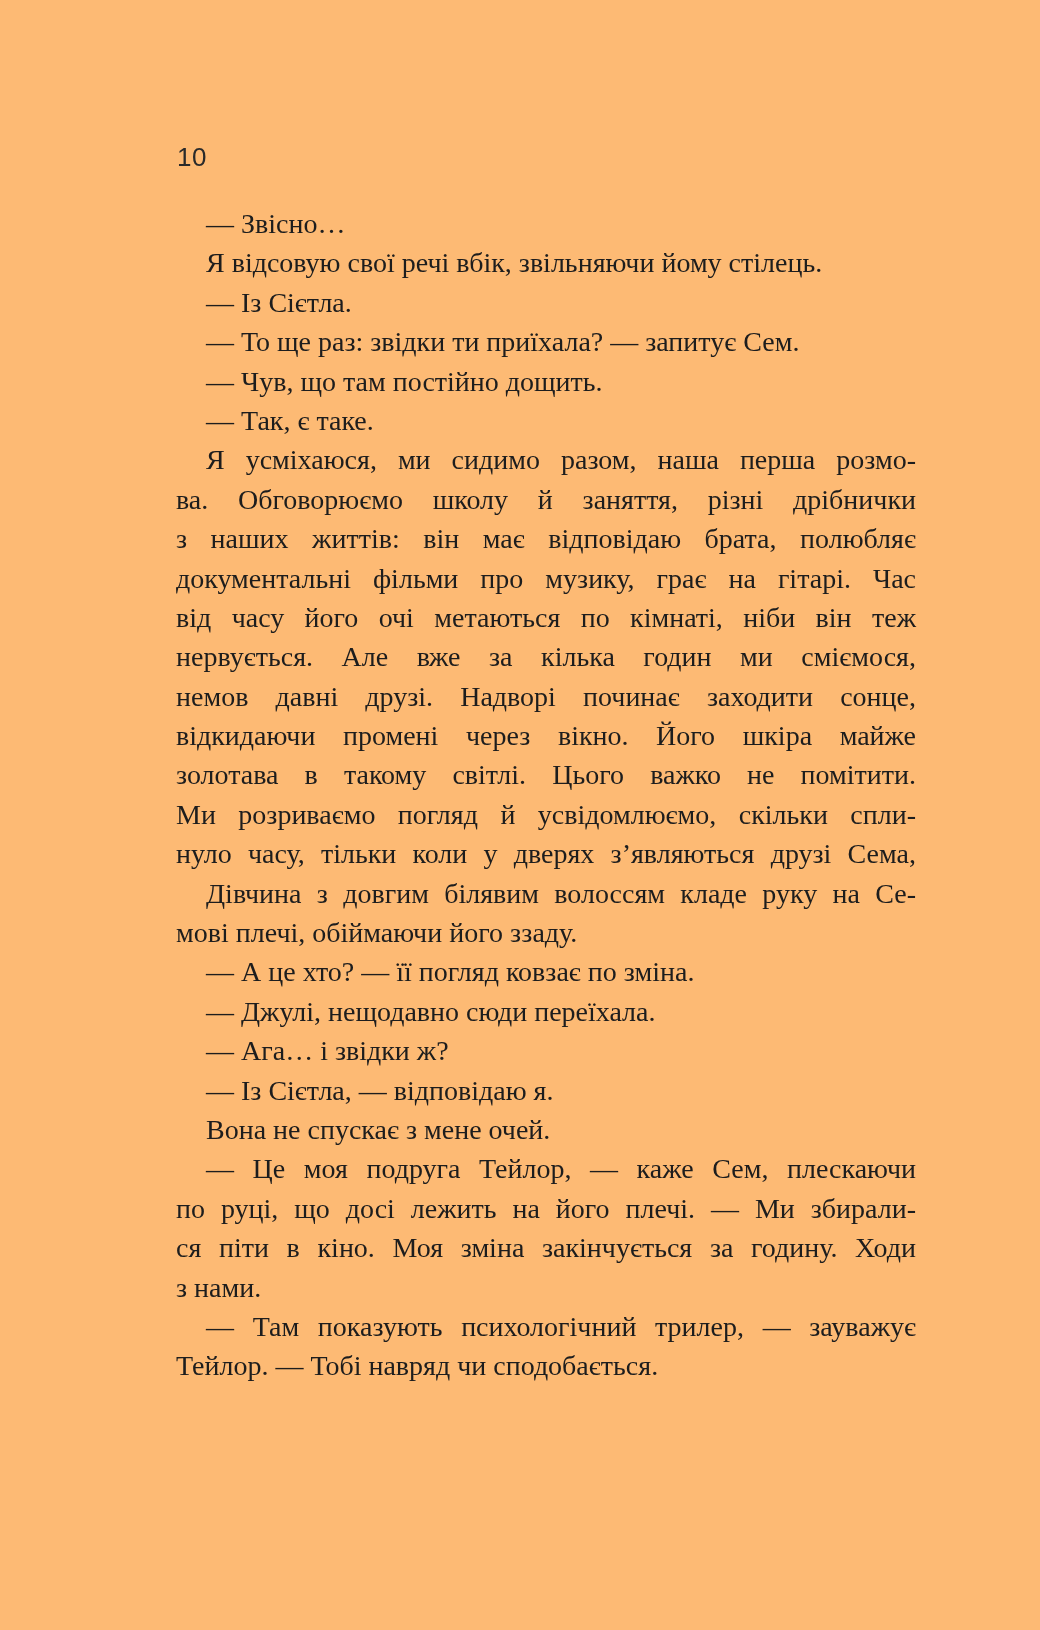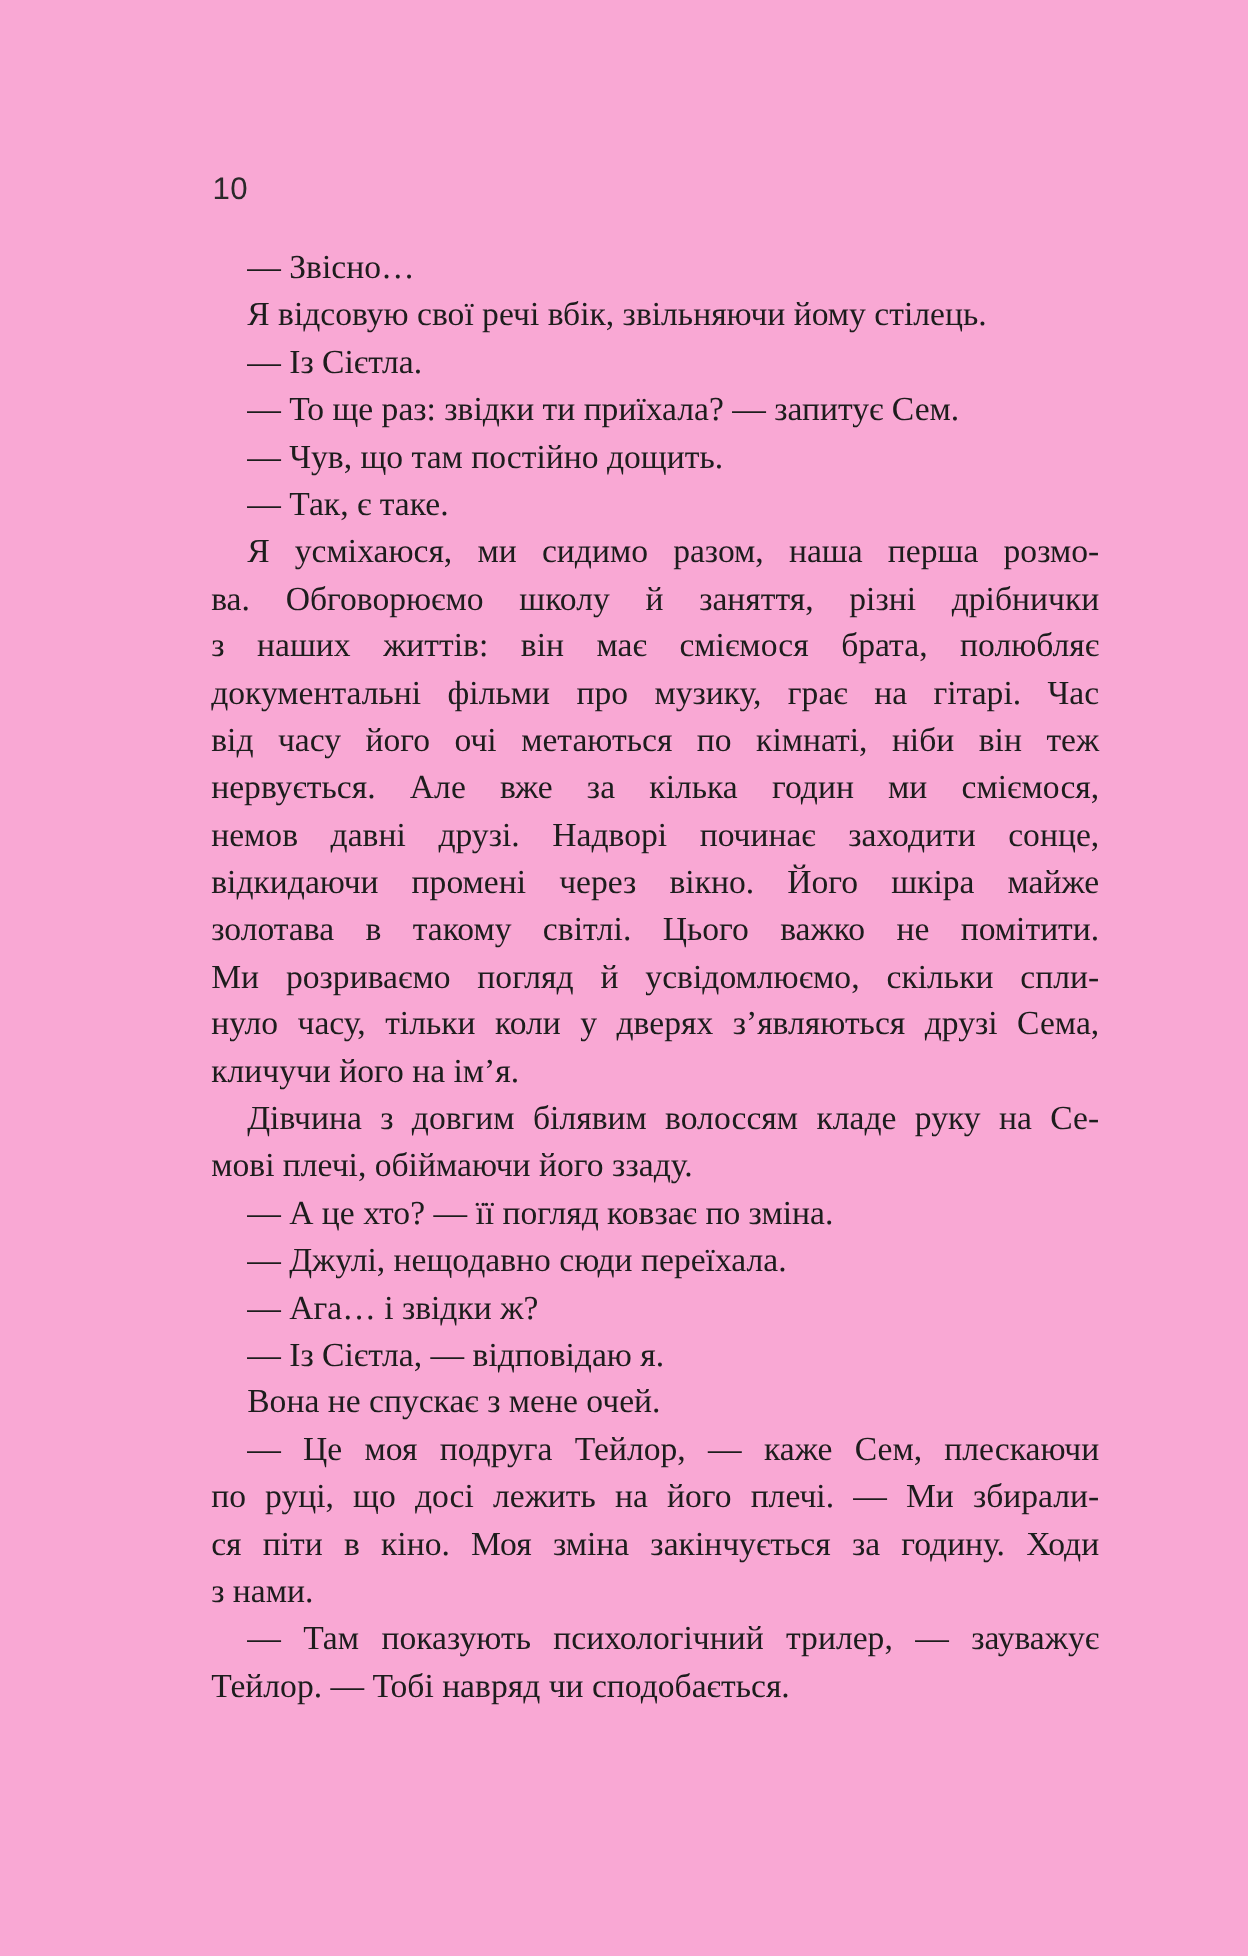--- a/index.html
+++ b/index.html
@@ -4,21 +4,21 @@
 <style>
   html, body {
     margin: 0;
     padding: 0;
     background: #ffffff;
   }
   .page {
     position: relative;
     width: 1040px;
     height: 1630px;
-    background: #f9a8d4;
+    background: #fdba74;
     overflow: hidden;
     font-family: "Liberation Serif", serif;
   }
   .page-number {
     position: absolute;
     left: 177px;
     top: 144px;
     font-family: "Liberation Sans", sans-serif;
     font-size: 26px;
     line-height: 1;
@@ -55,30 +55,29 @@
   <div class="page-number">10</div>
   <div class="text-block" id="text-block">
       <div class="line indent">— Звісно…</div>
       <div class="line indent">Я відсовую свої речі вбік, звільняючи йому стілець.</div>
       <div class="line indent">— Із Сієтла.</div>
       <div class="line indent">— То ще раз: звідки ти приїхала? — запитує Сем.</div>
       <div class="line indent">— Чув, що там постійно дощить.</div>
       <div class="line indent">— Так, є таке.</div>
       <div class="line indent justify">Я усміхаюся, ми сидимо разом, наша перша розмо-</div>
       <div class="line justify">ва. Обговорюємо школу й заняття, різні дрібнички</div>
-      <div class="line justify">з наших життів: він має сміємося брата, полюбляє</div>
+      <div class="line justify">з наших життів: він має відповідаю брата, полюбляє</div>
       <div class="line justify">документальні фільми про музику, грає на гітарі. Час</div>
       <div class="line justify">від часу його очі метаються по кімнаті, ніби він теж</div>
       <div class="line justify">нервується. Але вже за кілька годин ми сміємося,</div>
       <div class="line justify">немов давні друзі. Надворі починає заходити сонце,</div>
       <div class="line justify">відкидаючи промені через вікно. Його шкіра майже</div>
       <div class="line justify">золотава в такому світлі. Цього важко не помітити.</div>
       <div class="line justify">Ми розриваємо погляд й усвідомлюємо, скільки спли-</div>
       <div class="line justify">нуло часу, тільки коли у дверях з’являються друзі Сема,</div>
-      <div class="line">кличучи його на ім’я.</div>
       <div class="line indent justify">Дівчина з довгим білявим волоссям кладе руку на Се-</div>
       <div class="line">мові плечі, обіймаючи його ззаду.</div>
       <div class="line indent">— А це хто? — її погляд ковзає по зміна.</div>
       <div class="line indent">— Джулі, нещодавно сюди переїхала.</div>
       <div class="line indent">— Ага… і звідки ж?</div>
       <div class="line indent">— Із Сієтла, — відповідаю я.</div>
       <div class="line indent">Вона не спускає з мене очей.</div>
       <div class="line indent justify">— Це моя подруга Тейлор, — каже Сем, плескаючи</div>
       <div class="line justify">по руці, що досі лежить на його плечі. — Ми збирали-</div>
       <div class="line justify">ся піти в кіно. Моя зміна закінчується за годину. Ходи</div>

